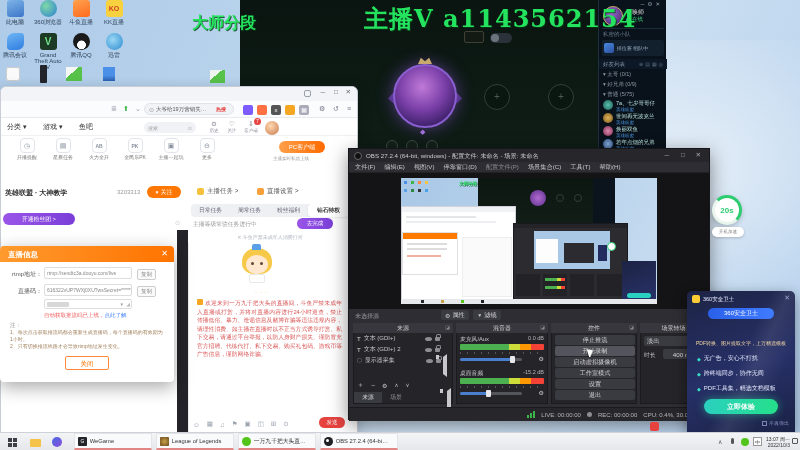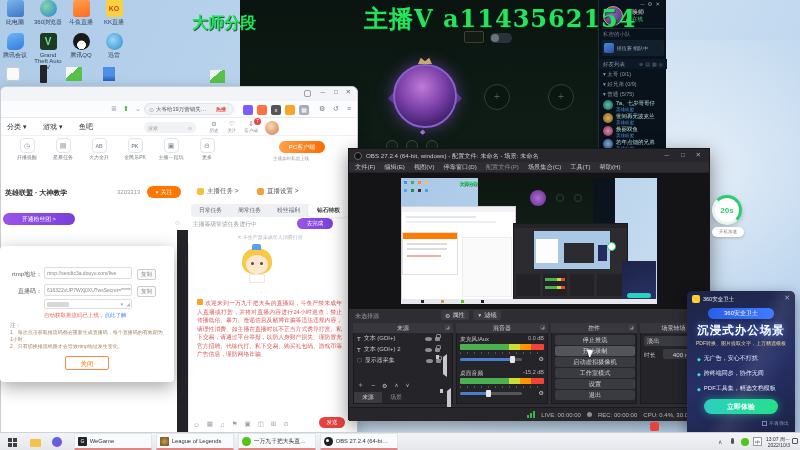--- a/index.html
+++ b/index.html
@@ -303,20 +303,24 @@
             <span>◫</span>
             <span>⊞</span>
             <span>⊙</span>
         </div>
         <div class="a pill" style="right:4px;bottom:4px;width:26px;height:11px;background:#e64340;font-size:5.5px">发送</div>
       </div>
     </div>
   </div>
 
   <div class="a dlg" style="left:0;top:246px;width:174px;height:136px;z-index:30">
+    <div class="a" style="left:0;top:0;width:174px;height:16px;background:linear-gradient(90deg,#ff9a2e,#ff7300)">
+      <span class="a" style="left:8px;top:4px;font-size:7.5px;color:#fff;font-weight:bold">直播信息</span>
+      <span class="a" style="right:6px;top:3px;font-size:8px;color:#fff">✕</span>
+    </div>
     <div class="a" style="left:2px;top:24px;width:40px;text-align:right;font-size:6px;color:#555">rtmp地址：</div>
     <div class="a inp nowrap" style="left:44px;top:21px;width:88px;height:12px">rtmp://sendtc3a.douyu.com/live</div>
     <div class="a copybtn" style="left:137px;top:23px">复制</div>
     <div class="a" style="left:2px;top:41px;width:40px;text-align:right;font-size:6px;color:#555">直播码：</div>
     <div class="a inp nowrap" style="left:44px;top:38px;width:88px;height:12px">616322vUP7WXj0XU?wsSecret=**********</div>
     <div class="a copybtn" style="left:137px;top:40px">复制</div>
     <div class="a" style="left:44px;top:53px;width:88px;height:10px;border:1px solid #ddd;border-radius:2px;background:#fff">
       <div class="a" style="left:2px;top:2px;width:22px;height:5px;background:#d8d8d8;border-radius:1px"></div>
       <span class="a" style="right:8px;top:1px;font-size:5px;color:#999">▾</span>
       <span class="a" style="right:1px;top:1px;font-size:5px;color:#bbb">◢</span>
@@ -531,21 +535,20 @@
     <div style="margin-top:2px;width:32px;height:10px;background:#fff;border-radius:5px;box-shadow:0 1px 3px rgba(0,0,0,.2);font-size:4.5px;color:#888;text-align:center;line-height:10px">开机加速</div>
   </div>
 
   <div class="a ad" style="left:687px;top:291px;width:108px;height:141px;z-index:50">
     <div class="a flex" style="left:5px;top:4px;gap:3px">
       <span style="width:8px;height:8px;border-radius:2px;background:#ffcc33"></span>
       <span style="font-size:5.5px;color:#e8ecff">360安全卫士</span>
     </div>
     <span class="a" style="right:5px;top:3px;font-size:7px;color:#97a0cc">✕</span>
     <div class="a pill" style="left:21px;top:17px;width:66px;height:11px;background:linear-gradient(90deg,#2a60e8,#3f7bff);font-size:6px">360安全卫士</div>
-    <div class="a" style="left:0;top:32px;width:108px;text-align:center;font-size:11.5px;font-weight:bold;color:#fff;letter-spacing:1px;text-shadow:0 0 6px #4a7fff">沉浸式办公场景</div>
     <div class="a nowrap" style="left:4px;top:49px;width:100px;text-align:center;font-size:5px;color:#f5d9a8">PDF转换、图片提取文字，上万精选模板</div>
     <div class="a flex" style="left:10px;top:63px;gap:3px">
       <span style="font-size:5px;color:#35e0c8">◆</span>
       <span style="font-size:6px;color:#e6ebff">无广告，安心不打扰</span>
     </div>
     <div class="a flex" style="left:10px;top:78px;gap:3px">
       <span style="font-size:5px;color:#35e0c8">◆</span>
       <span style="font-size:6px;color:#e6ebff">跨终端同步，协作无间</span>
     </div>
     <div class="a flex" style="left:10px;top:93px;gap:3px">

